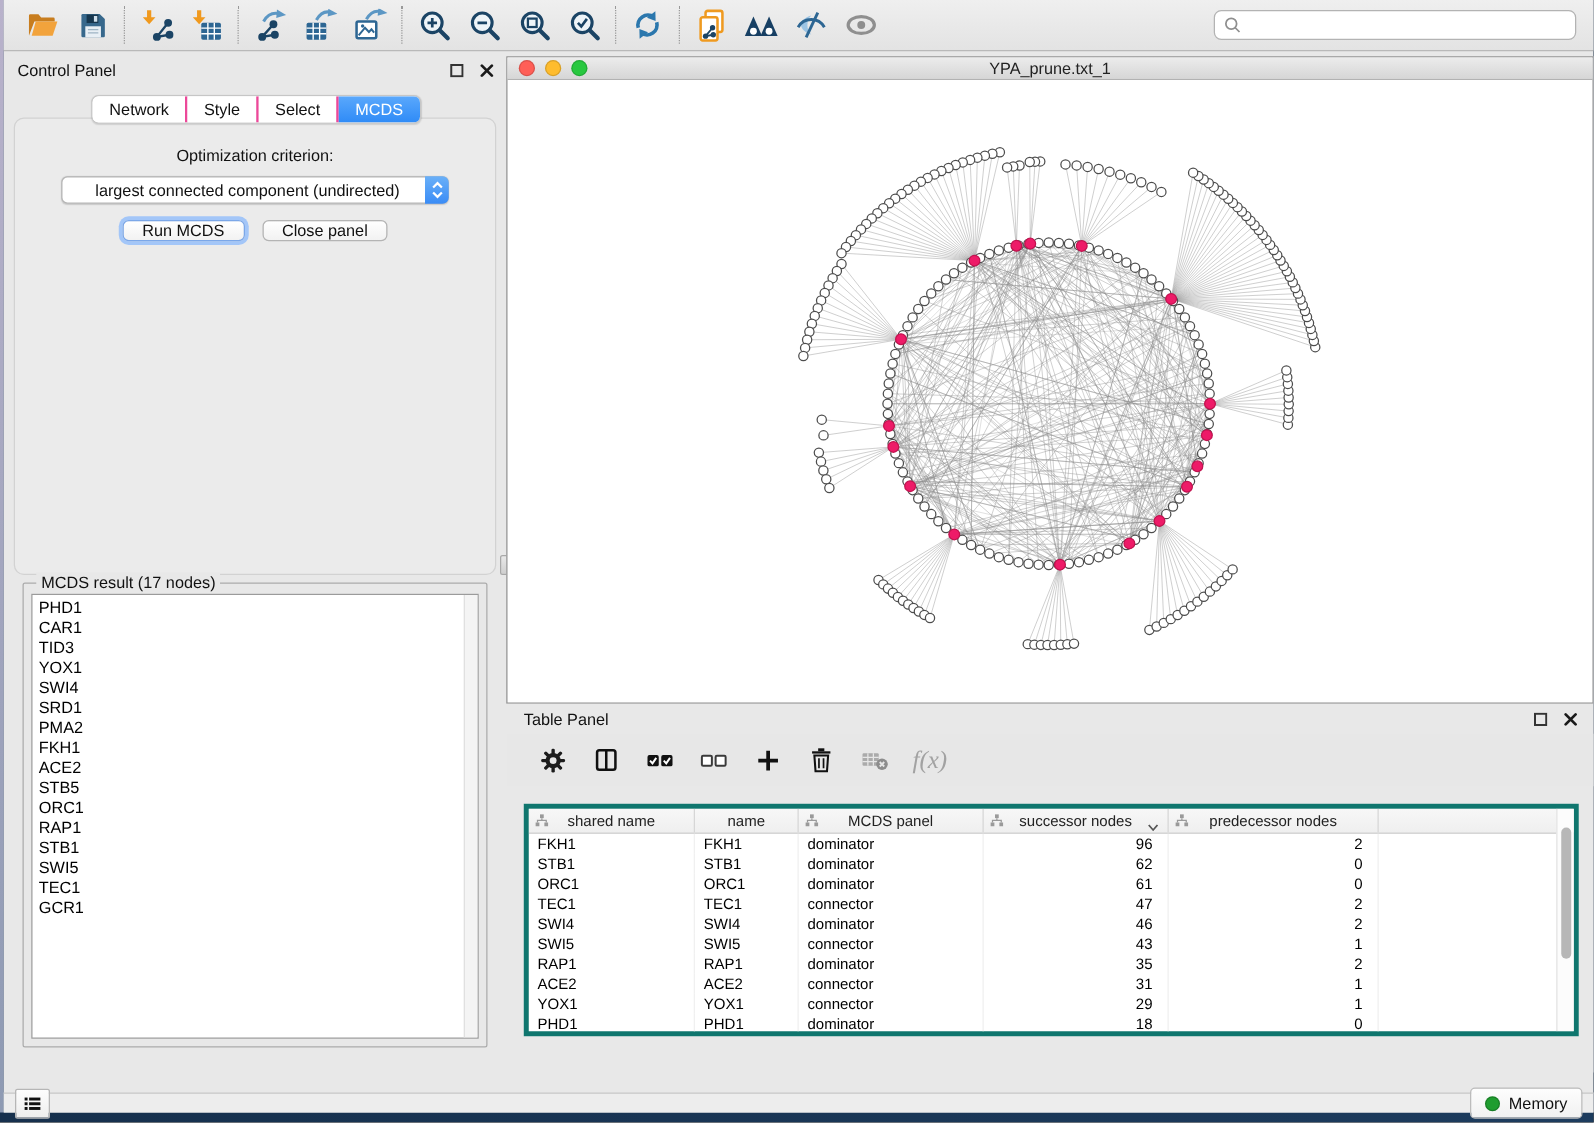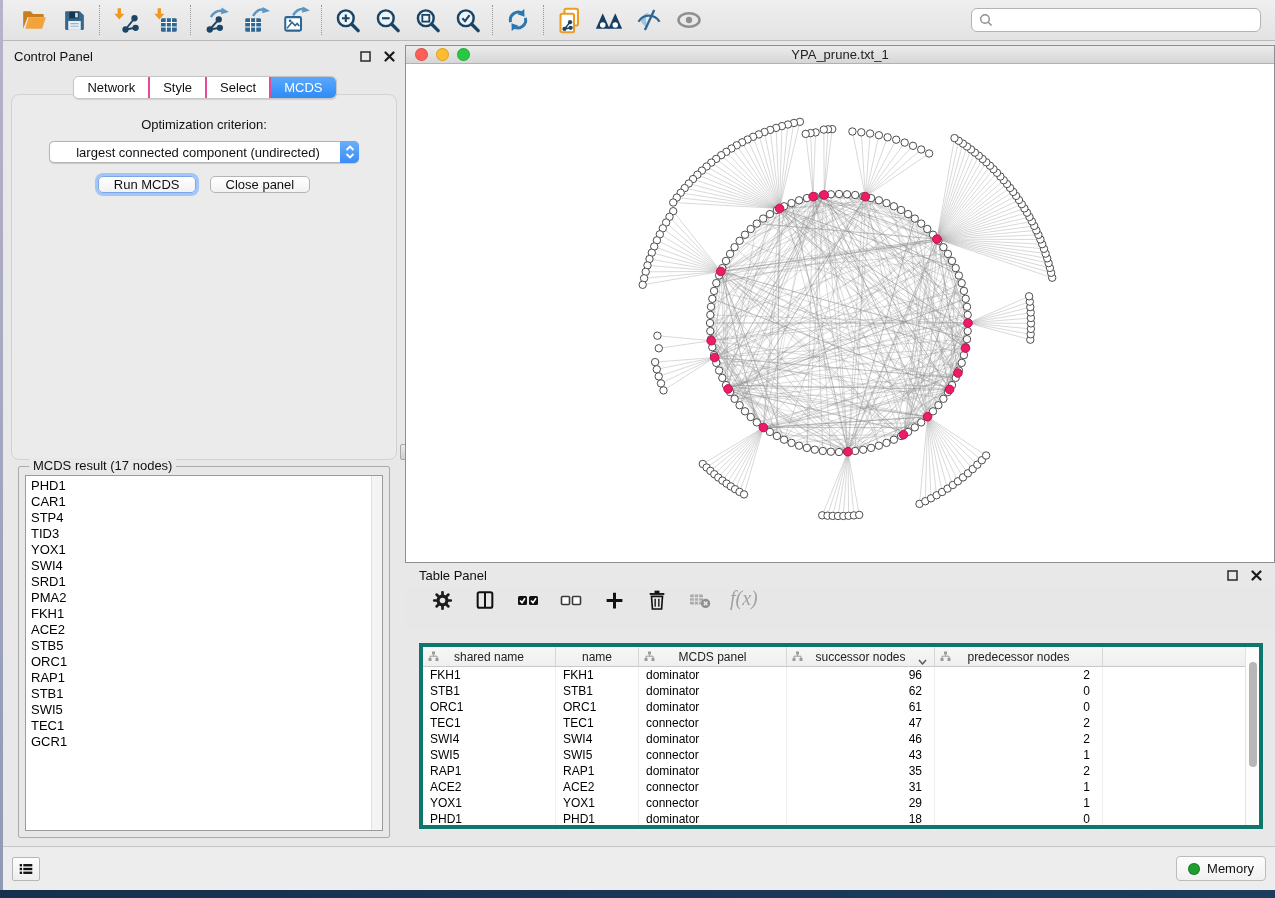--- a/index.html
+++ b/index.html
@@ -51,38 +51,38 @@
   .net-titlebar{height:18px;background:linear-gradient(#ececec,#d6d6d6);border-bottom:1px solid #b2b2b2;position:relative;display:flex;align-items:center;justify-content:center;}
   .traffic{position:absolute;left:9px;top:2px;display:flex;gap:8px;}
   .tl{width:13px;height:13px;border-radius:50%;box-shadow:inset 0 0 0 1px rgba(0,0,0,0.15);}
   .tl.red{background:#ff5f57;} .tl.yellow{background:#febc2e;} .tl.green{background:#28c840;}
   .net-title{font-size:13px;color:#222;}
   svg.network{position:absolute;left:0;top:19px;}
 
   
   .table-panel{position:absolute;left:402px;top:563px;width:870px;height:295px;background:#e8e8e8;}
   .tp-header{height:24px;display:flex;align-items:center;padding:0 12px 0 14px;}
-  .tp-toolbar{height:42px;display:flex;align-items:flex-start;gap:17px;padding:0 0 0 24px;background:#e7e7e7;}
+  .tp-toolbar{height:42px;display:flex;align-items:center;gap:17px;padding:0 0 0 24px;background:#e7e7e7;}
   .tp-icon{width:26px;height:26px;display:flex;align-items:center;justify-content:center;background:none;border:none;}
   .fx{font-family:"Liberation Serif",serif;font-style:italic;font-size:20px;color:#a2a2a2;}
   .tp-table{position:absolute;left:14px;right:12px;top:80px;height:186px;background:#fff;border:4px solid #0f766e;overflow:hidden;}
   .nt-header{display:flex;height:20px;background:linear-gradient(#f7f7f7,#efefef);border-bottom:1px solid #c9c9c9;}
   .th{position:relative;display:flex;align-items:center;justify-content:center;font-size:12px;color:#222;border-right:1px solid #d6d6d6;flex:0 0 auto;}
   .th .shared-ic{position:absolute;left:5px;top:4px;}
   .th .sort{position:absolute;right:7px;top:7px;}
   .nt-body{position:absolute;left:0;right:14px;top:20px;bottom:0;}
   .tr{display:flex;height:16px;}
   .td{font-size:12px;line-height:16px;color:#000;padding-left:7px;border-right:1px solid #f0f0f0;flex:0 0 auto;overflow:hidden;white-space:nowrap;}
   .td.num{text-align:right;padding-right:12px;padding-left:0;}
   .tp-scroll{position:absolute;right:0;top:0;bottom:0;width:14px;background:#fcfcfc;border-left:1px solid #e2e2e2;}
   .tp-thumb{position:absolute;left:3px;top:15px;width:8px;height:105px;background:#b7b7b7;border-radius:4px;}
   .tp-tabs-row{position:absolute;left:0;right:0;bottom:4px;display:flex;justify-content:center;}
 
   
-  .statusbar{position:absolute;left:0;right:0;bottom:0;height:44px;background:#ededed;border-top:1px solid #c6c6c6;display:flex;align-items:center;padding:0 9px;}
+  .statusbar{position:absolute;left:0;right:0;bottom:0;height:16px;background:#ededed;border-top:1px solid #c6c6c6;display:flex;align-items:center;padding:0 9px;}
   .sb-list-btn{width:28px;height:24px;border:1px solid #b6b6b6;border-radius:2px;background:linear-gradient(#fdfdfd,#eeeeee);display:flex;align-items:center;justify-content:center;}
   .sb-memory{margin-left:auto;height:25px;border:1px solid #bcbcbc;border-radius:4px;background:linear-gradient(#fdfdfd,#f1f1f1);display:flex;align-items:center;gap:7px;padding:0 11px;font-size:13px;color:#111;}
   .mem-dot{width:12px;height:12px;border-radius:50%;background:#1f9d2f;box-shadow:inset 0 0 0 1px rgba(0,0,0,0.2);}
 </style>
 </head>
 <body>
 
 <div class="screen">
   <div class="desktop-left"></div>
 
@@ -279,21 +279,20 @@
           <button class="btn focused">Run MCDS</button>
           <button class="btn">Close panel</button>
         </div>
       </div>
       <div class="group-box">
         <span class="legend">MCDS result (17 nodes)</span>
         <div class="listbox">
           <div class="list-items">
               <div class="list-item">PHD1</div>
               <div class="list-item">CAR1</div>
-              <div class="list-item">STP4</div>
               <div class="list-item">TID3</div>
               <div class="list-item">YOX1</div>
               <div class="list-item">SWI4</div>
               <div class="list-item">SRD1</div>
               <div class="list-item">PMA2</div>
               <div class="list-item">FKH1</div>
               <div class="list-item">ACE2</div>
               <div class="list-item">STB5</div>
               <div class="list-item">ORC1</div>
               <div class="list-item">RAP1</div>

